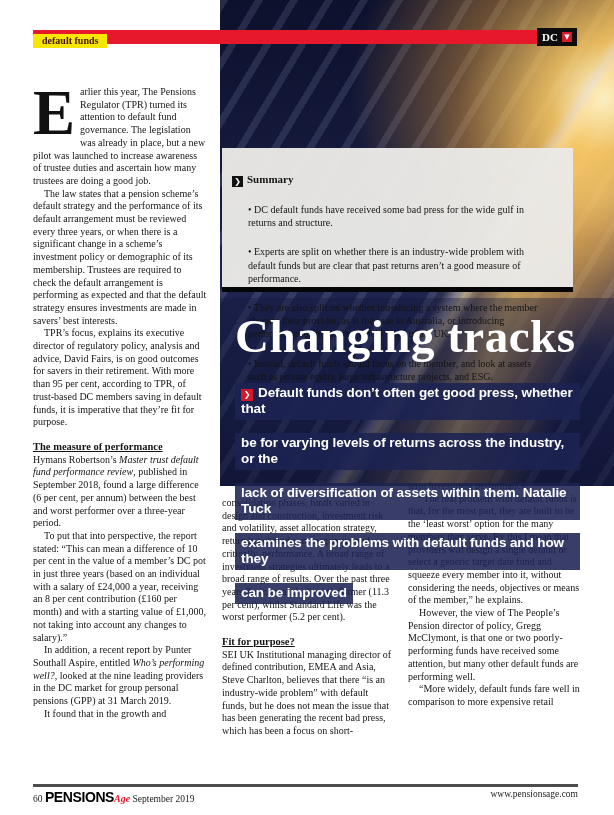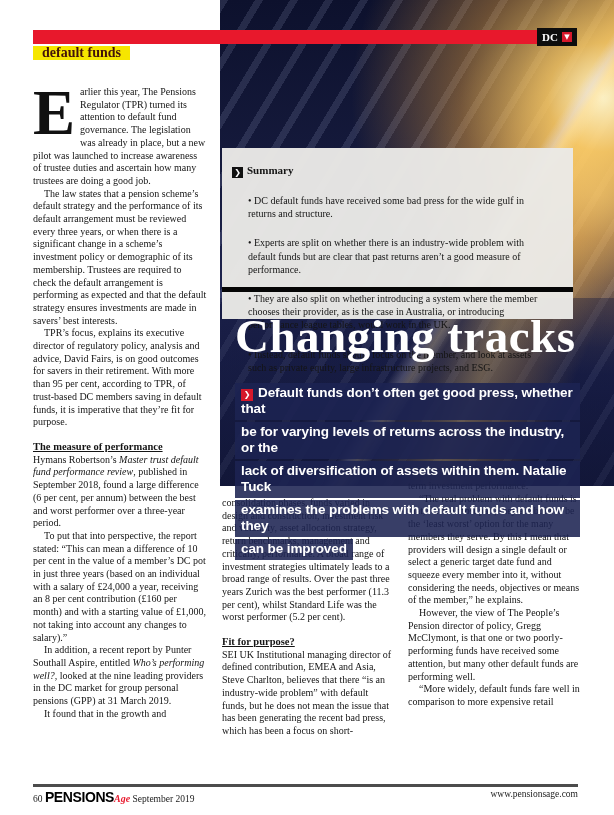--- a/index.html
+++ b/index.html
@@ -26,57 +26,57 @@
     background:linear-gradient(90deg, rgba(0,0,0,0), rgba(225,220,235,0.40) 35%, rgba(255,228,165,0.50) 60%, rgba(0,0,0,0));
   }
   .photo-shade {
     position:absolute; left:220px; top:298px; width:394px; height:188px;
     background:linear-gradient(180deg, rgba(17,21,58,0.38), rgba(17,21,58,0.55));
   }
 
   
   .topbar { position:absolute; left:33px; top:30px; width:544px; height:14px; background:#e8182c; z-index:6; }
   .section-label {
-    position:absolute; left:0; top:16px; height:14px; line-height:14px;
-    background:#f6e600; color:#42120a; font-weight:bold; font-size:14px; padding:0 9px;
+    position:absolute; left:0; top:4px; height:14px; line-height:14px;
+    background:#f6e600; color:#42120a; font-weight:bold; font-size:10px; padding:0 9px;
   }
   .dc-tag {
     position:absolute; right:0; top:-2px; height:18px; background:#0d0d0d;
     display:flex; align-items:center; gap:4px; padding:0 5px;
   }
   .dc-tag .dc-text { color:#fff; font-weight:bold; font-size:11px; }
   .dc-chevron {
     display:inline-block; width:10px; height:10px; background:#d6182b;
     color:#fff; font-size:7px; line-height:10px; text-align:center;
     font-family:"DejaVu Sans", sans-serif;
   }
 
   
   .summary-box {
-    position:absolute; left:222px; top:148px; width:351px; height:171px; z-index:4;
-    background:rgba(234,233,230,0.97); padding:16px 10px 6px 10px;
+    position:absolute; left:222px; top:148px; width:351px; height:139px; z-index:4;
+    background:rgba(234,233,230,0.97); padding:25px 10px 6px 10px;
     font-size:10px; line-height:13.2px;
   }
   .summary-head { font-weight:bold; font-size:11px; margin-bottom:2px; }
   .sq-icon {
     display:inline-block; width:11px; height:11px; background:#111; color:#fff;
     font-size:8px; line-height:11px; text-align:center; margin-right:4px;
     vertical-align:-1px; font-family:"DejaVu Sans", sans-serif;
   }
   .summary-bullet { margin:16px; }
   .summary-underline { position:absolute; left:222px; top:287px; width:351px; height:5px; background:#050505; z-index:4; }
 
   
   .headline {
     position:absolute; left:235px; top:310px; z-index:5;
     color:#fff; font-weight:bold; font-size:47px; line-height:52px;
     font-family:"Liberation Serif", serif; letter-spacing:0.5px;text-align:center;
   }
   .standfirst { position:absolute; left:235px; top:383px; width:345px; z-index:5; }
-  .sf-line { margin-bottom:2px; }
+  .sf-line { margin-bottom:13px; }
   .sf-strip {
     display:inline-block; background:rgba(28,35,82,0.88); color:#fff;
     font-family:"Liberation Sans", sans-serif; font-weight:bold;
     font-size:13.5px; line-height:16px; letter-spacing:-0.1px; padding:2px 6px 3px 6px;
   }
   .sf-arrow {
     display:inline-block; width:12px; height:12px; background:#d6182b; color:#fff;
     font-size:8px; line-height:12px; text-align:center; margin-right:5px;
     vertical-align:0px; font-family:"DejaVu Sans", sans-serif;
   }

